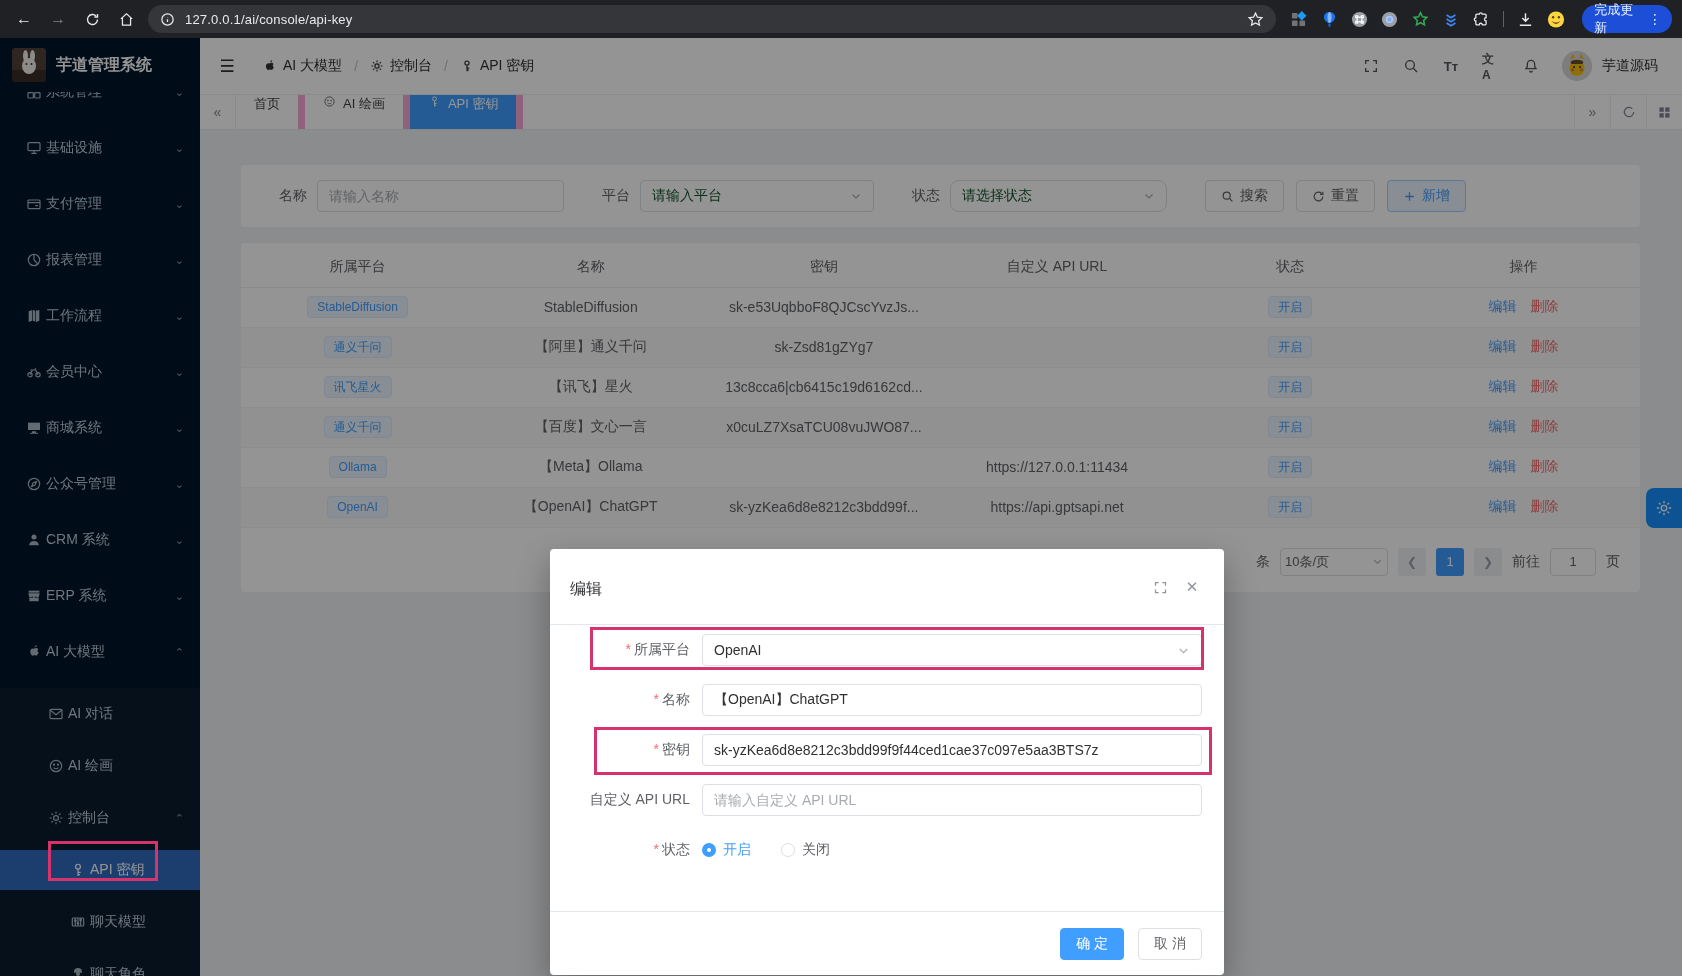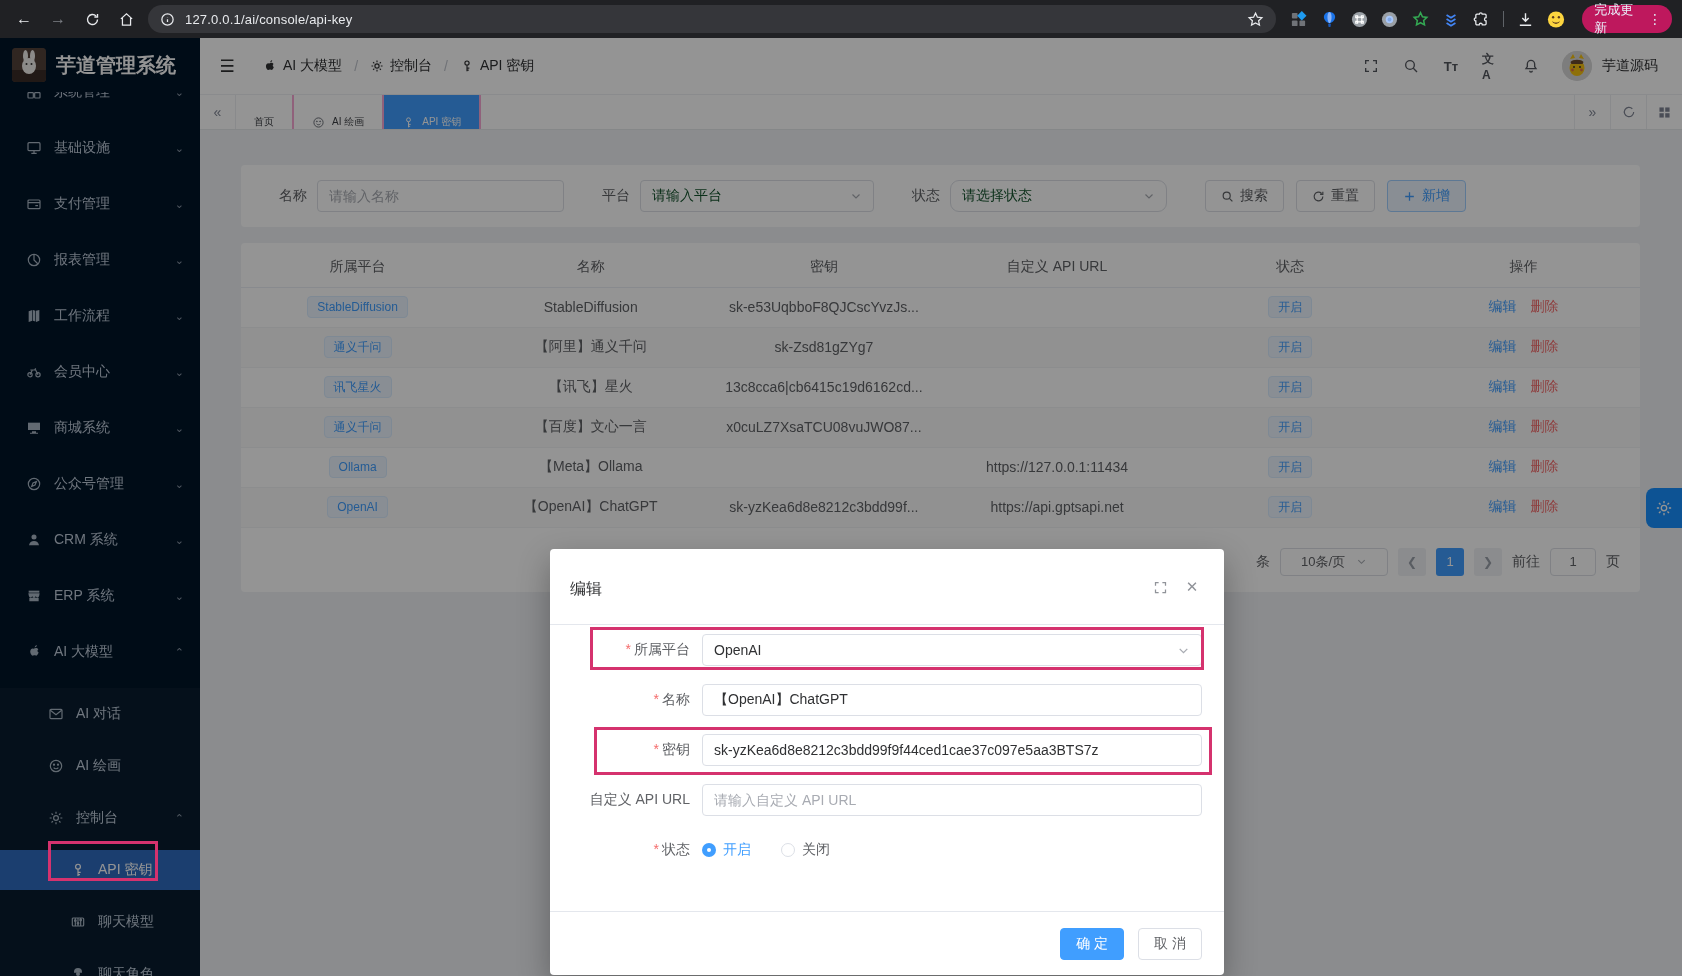--- a/index.html
+++ b/index.html
@@ -10,34 +10,34 @@
   
   .browser-bar { position:absolute; top:0; left:0; right:0; height:38px; background:#202124; display:flex; align-items:center; padding:0 10px; z-index:200; }
   .bnav { display:flex; align-items:center; gap:6px; }
   .bnav-btn { width:28px; height:28px; border-radius:50%; display:flex; align-items:center; justify-content:center; color:#e8eaed; font-size:16px; }
   .bnav-btn.dim { color:#7d8086; }
   .url-pill { flex:0 0 auto; width:1128px; height:28px; margin-left:8px; background:#35363a; border-radius:14px; display:flex; align-items:center; padding:0 12px; color:#e8eaed; }
   .url-text { flex:1; font-size:13px; color:#e8eaed; margin-left:10px; letter-spacing:.2px; }
   .ext-row { display:flex; align-items:center; gap:13px; margin-left:14px; }
   .ext-ic { width:18px; height:18px; display:flex; align-items:center; justify-content:center; }
   .ext-divider { width:1px; height:16px; background:#5f6368; }
-  .update-pill { height:28px; background:#be185d; border-radius:14px; color:#e9f2fb; display:flex; align-items:center; padding:0 6px 0 12px; font-size:13px; margin-left:4px; }
+  .update-pill { height:28px; background:#1d4ed8; border-radius:14px; color:#e9f2fb; display:flex; align-items:center; padding:0 6px 0 12px; font-size:13px; margin-left:4px; }
   .kebab { color:#dfe7f0; font-size:14px; padding:0 4px; letter-spacing:0; }
 
   
   .app { position:absolute; top:38px; left:0; right:0; bottom:0; background:#f0f2f5; }
 
   
   .sidebar { position:absolute; left:0; top:0; bottom:0; width:200px; background:#001529; overflow:hidden; z-index:5; }
   .logo-bar { position:relative; z-index:3; height:54px; background:#001529; display:flex; align-items:center; padding:0 12px; gap:10px; }
   .logo-img { width:34px; height:34px; border-radius:4px; overflow:hidden; background:#4a3a31; flex:0 0 auto; }
-  .app-title { color:#ffffff; font-size:20px; font-weight:bold; white-space:nowrap; }
+  .app-title { color:#ffffff; font-size:16px; font-weight:bold; white-space:nowrap; }
   .menu { position:relative; z-index:2; margin-top:-20px; }
   .menu-item { height:40px; margin-bottom:16px; display:flex; align-items:center; padding:0 16px 0 26px; color:#bfcbd9; font-size:14px; cursor:pointer; }
-  .menu-item .mi-label { margin-left:12px; flex:1; white-space:nowrap; }
+  .menu-item .mi-label { margin-left:4px; flex:1; white-space:nowrap; }
   .menu-item .chev { color:#8a97a5; font-size:11px; }
   .menu-icon { width:16px; height:16px; color:#aab7c4; flex:0 0 auto; }
   .submenu { background:rgba(255,255,255,0.035); padding-top:6px; padding-bottom:200px; }
   .submenu .menu-item { margin-bottom:12px; padding-left:48px; }
   .submenu .menu-item.deep { padding-left:70px; }
   .menu-item.active { background:#2f6bbf; color:#ffffff; }
   .menu-item.active .menu-icon { color:#ffffff; }
 
   
   .main { position:absolute; left:200px; right:0; top:0; bottom:0; }
@@ -46,21 +46,21 @@
   .crumb { display:flex; align-items:center; gap:6px; }
   .crumb-sep { color:#c0c4cc; margin:0 4px; }
   .hdr-right { margin-left:auto; display:flex; align-items:center; gap:22px; color:#54575e;justify-content:center; }
   .hdr-ic { width:18px; height:18px; display:flex; align-items:center; justify-content:center; font-size:15px; }
   .avatar { width:30px; height:30px; border-radius:50%; background:#d8d8d8; overflow:hidden; }
   .username { font-size:14px; color:#303133; margin-left:-12px; }
 
   .tabbar { height:36px; background:#ffffff; border-top:1px solid #eef0f3; border-bottom:1px solid #e6e8eb; display:flex; align-items:stretch; }
   .tb-btn { width:36px; display:flex; align-items:center; justify-content:center; color:#808695; border-right:1px solid #eceef1; font-size:14px; }
   .tb-btn.left-border { border-right:none; border-left:1px solid #eceef1; }
-  .tab { display:flex; align-items:flex-end; gap:7px; padding:0 18px; border-right:2px solid #f9a8d4; color:#3c3f44; font-size:10px; }
+  .tab { display:flex; align-items:flex-start; gap:7px; padding:0 18px; border-right:7px solid #f9a8d4; color:#3c3f44; font-size:13px; }
   .tab.active { background:#409eff; color:#ffffff; }
   .tb-spacer { flex:1; }
 
   .content { position:absolute; top:94px; left:0; right:0; bottom:0; background:#f0f2f5; padding:33px 42px 0 41px; }
 
   
   .filter-card { background:#ffffff; border-radius:4px; padding:15px 20px; display:flex; align-items:center; }
   .f-label { color:#606266; margin:0 10px 0 38px; white-space:nowrap; }
   .f-label.first { margin-left:18px; }
   .f-input { width:247px; height:32px; border:1px solid #dcdfe6; border-radius:4px; padding:0 11px; font-size:14px; color:#303133; display:flex; align-items:center; background:#fff; }
@@ -75,21 +75,21 @@
   .table-card { background:#ffffff; border-radius:4px; margin-top:16px; padding:4px 0 10px; }
   table.grid { width:100%; border-collapse:collapse; table-layout:fixed; }
   .grid th { height:40px; font-weight:500; color:#606266; font-size:14px; text-align:center; border-bottom:1px solid #ebeef5; }
   .grid td { height:40px; text-align:center; font-size:14px; color:#606266; border-bottom:1px solid #f2f3f5; }
   .grid tr.stripe td { background:#fafafa; }
   .tag { display:inline-block; padding:3px 9px; font-size:12px; border-radius:4px; background:#ecf5ff; border:1px solid #d9ecff; color:#409eff; line-height:1.2; }
   .lnk-edit { color:#409eff; cursor:pointer; margin-right:14px; }
   .lnk-del { color:#f56c6c; cursor:pointer; }
 
   .pagination { display:flex; align-items:center; justify-content:flex-end; gap:10px; padding:20px 20px 6px; color:#606266; font-size:14px; }
-  .pg-select { width:108px; height:28px; border:1px solid #dcdfe6; border-radius:4px; display:flex; align-items:center; justify-content:space-between; padding:0 20px; font-size:13px; color:#606266; background:#fff; }
+  .pg-select { width:108px; height:28px; border:1px solid #dcdfe6; border-radius:4px; display:flex; align-items:center; justify-content:space-between; padding:0 4px; font-size:13px; color:#606266; background:#fff; }
   .pg-sq { width:28px; height:28px; border-radius:3px; background:#f0f2f5; color:#9aa0aa; display:flex; align-items:center; justify-content:center; font-size:12px; }
   .pg-sq.cur { background:#409eff; color:#fff; font-size:13px; }
   .pg-goto { width:46px; height:28px; border:1px solid #dcdfe6; border-radius:4px; text-align:center; font-size:13px; color:#606266; display:flex; align-items:center; justify-content:center; background:#fff; }
 
   
   .float-gear { position:absolute; right:0; top:450px; width:36px; height:40px; background:#1890ff; border-radius:8px 0 0 8px; display:flex; align-items:center; justify-content:center; color:#fff; z-index:6; cursor:pointer; }
 
   
   .overlay { position:absolute; inset:0; background:rgba(0,0,0,0.42); z-index:50; }
   .modal { position:absolute; left:550px; top:511px; width:674px; height:426px; background:#ffffff; border-radius:4px; box-shadow:0 12px 32px rgba(0,0,0,.3); z-index:60; }

